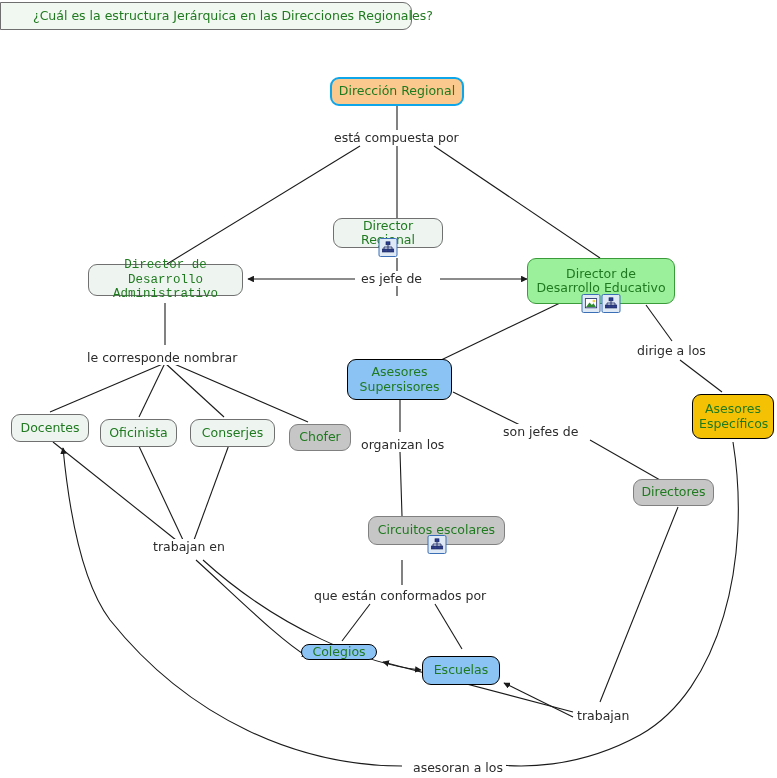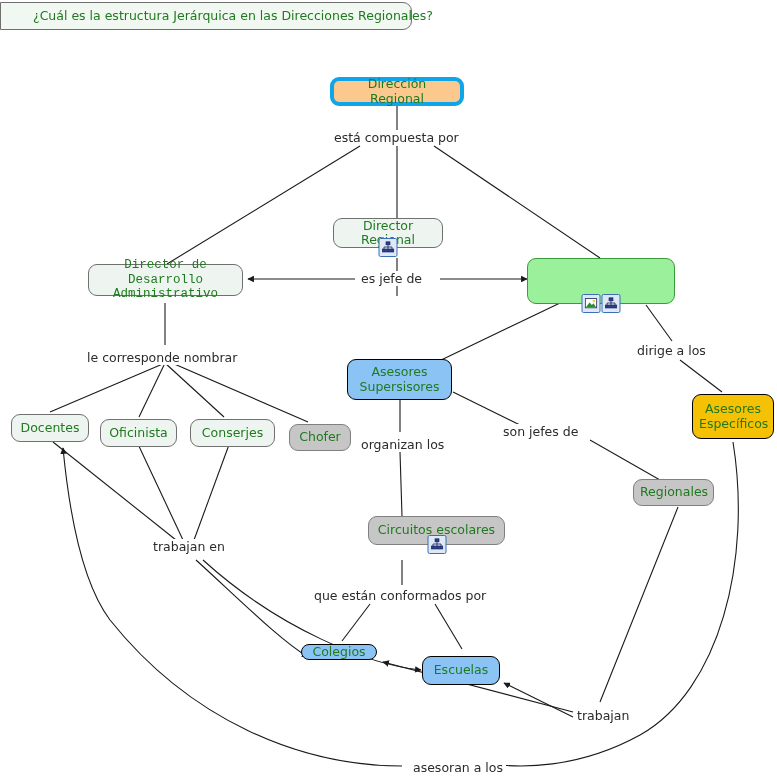--- a/index.html
+++ b/index.html
@@ -62,21 +62,21 @@
     z-index: 5;
   }
   .node .label { display: block; width: 100%; }
   
   .n-plain {
     background: #eef5f0;
     border: 1px solid #707070;
   }
   .n-orange {
     background: #fbc98d;
-    border: 4px solid #0ea5e9;
+    border: 2px solid #0ea5e9;
   }
   .n-green {
     background: #9bf09b;
     border: 1px solid #3b9b3b;
   }
   .n-blue {
     background: #8cc3f5;
     border: 1px solid #000000;
   }
   .n-amber {
@@ -208,20 +208,21 @@
         </svg>
       </span>
     </span>
   </div>
 
   <div class="node n-plain" style="left:88px; top:264px; width:155px; height:32px;font-family:Liberation Mono, monospace;">
     <span class="label"><span>Director de Desarrollo</span><br><span>Administrativo</span></span>
   </div>
 
   <div class="node n-green" style="left:527px; top:258px; width:148px; height:46px;">
+    <span class="label"><span>Director de</span><br><span>Desarrollo Educativo</span></span>
     <span class="badges">
       <span class="badge">
         <svg width="13" height="13" viewBox="0 0 13 13">
           <rect x="0.8" y="1.6" width="11.4" height="9.2" fill="#ffffff" stroke="#13205c" stroke-width="0.8"></rect>
           <path d="M 1.6 10 L 5 5.4 L 7.4 8 L 9 6.2 L 11.4 10 Z" fill="#2e8b30"></path>
           <circle cx="9.3" cy="4.1" r="1.3" fill="#f2d23c"></circle>
         </svg>
       </span>
       <span class="badge">
         <svg width="13" height="13" viewBox="0 0 13 13">
@@ -257,21 +258,21 @@
 
   <div class="node n-plain" style="left:190px; top:419px; width:85px; height:28px;">
     <span class="label">Conserjes</span>
   </div>
 
   <div class="node n-gray" style="left:289px; top:424px; width:62px; height:27px;">
     <span class="label">Chofer</span>
   </div>
 
   <div class="node n-gray" style="left:633px; top:479px; width:81px; height:27px;">
-    <span class="label">Regionales</span>
+    <span class="label">Directores</span>
   </div>
 
   <div class="node n-gray" style="left:335px; top:516px; width:137px; height:29px;margin-left:33px;">
     <span class="label">Circuitos escolares</span>
     <span class="badges">
       <span class="badge">
         <svg width="13" height="13" viewBox="0 0 13 13">
           <rect x="4.5" y="0.8" width="4" height="3" fill="#2b3c8c" stroke="#13205c" stroke-width="0.6"></rect>
           <line x1="6.5" y1="3.8" x2="6.5" y2="6" stroke="#13205c" stroke-width="0.8"></line>
           <line x1="2.5" y1="6" x2="10.5" y2="6" stroke="#13205c" stroke-width="0.8"></line>

